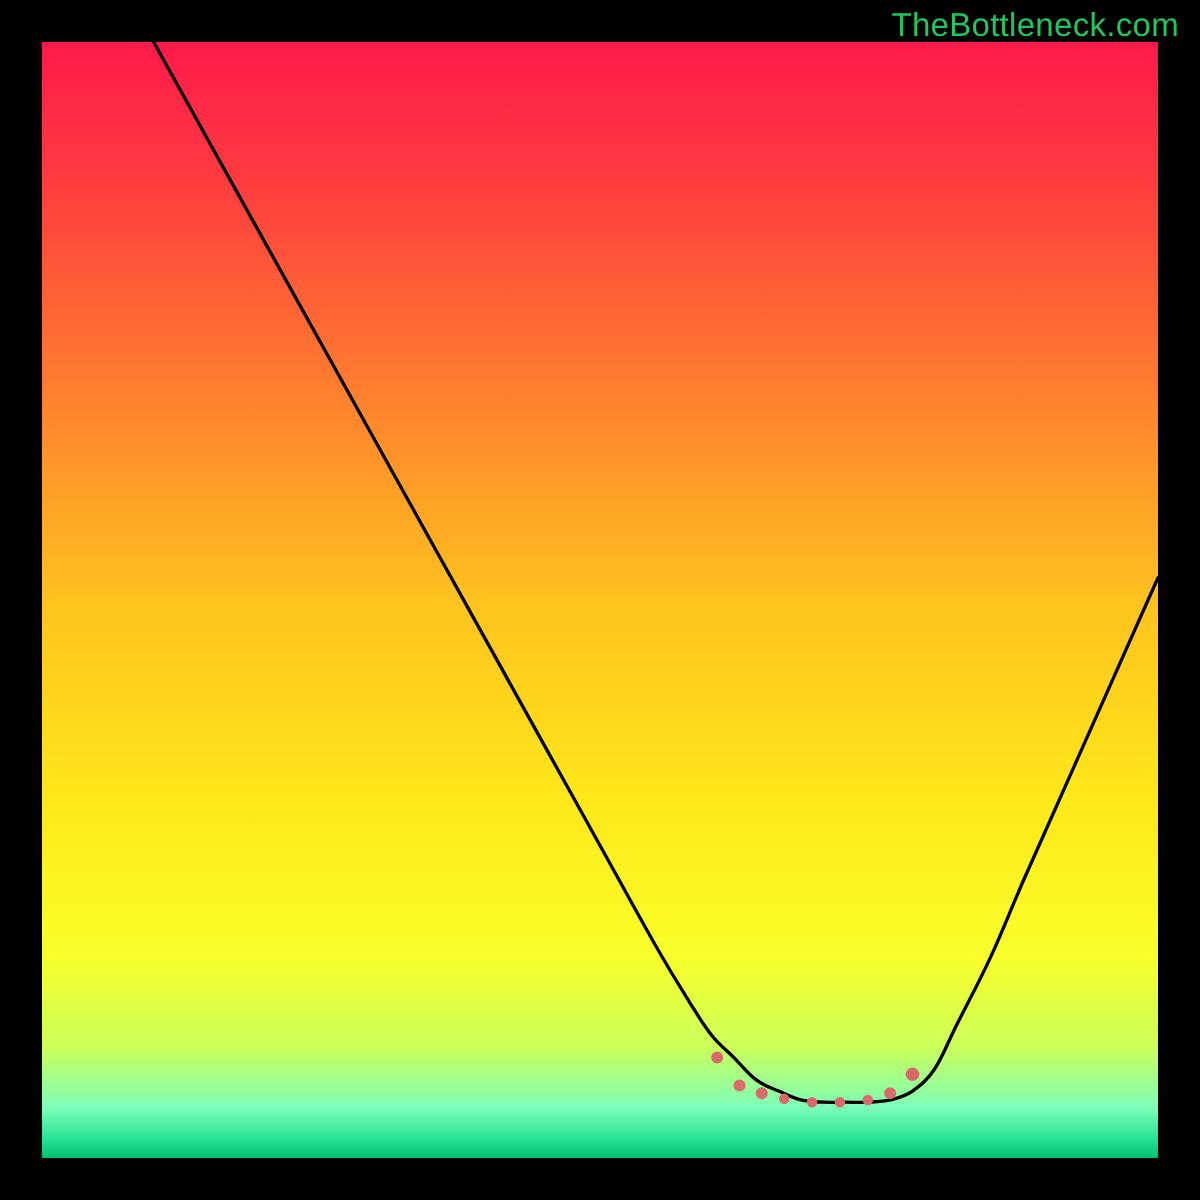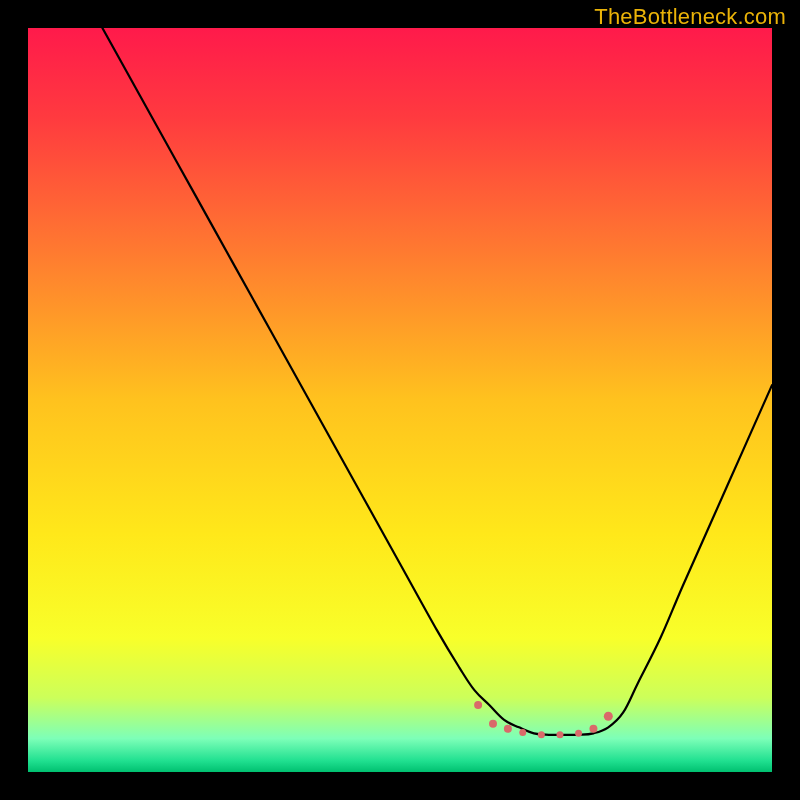--- a/index.html
+++ b/index.html
@@ -8,21 +8,21 @@
     width: 800px;
     height: 800px;
     background: #000;
     position: relative;
     font-family: Arial, sans-serif;
   }
   .watermark {
     position: absolute;
     top: 4px;
     right: 14px;
-    color: #eab308;
+    color: #22c55e;
     font-size: 22px;
     font-weight: 500;
     letter-spacing: 0.2px;
     z-index: 10;
   }
   .plot-area {
     position: absolute;
     left: 28px;
     top: 28px;
     width: 744px;

